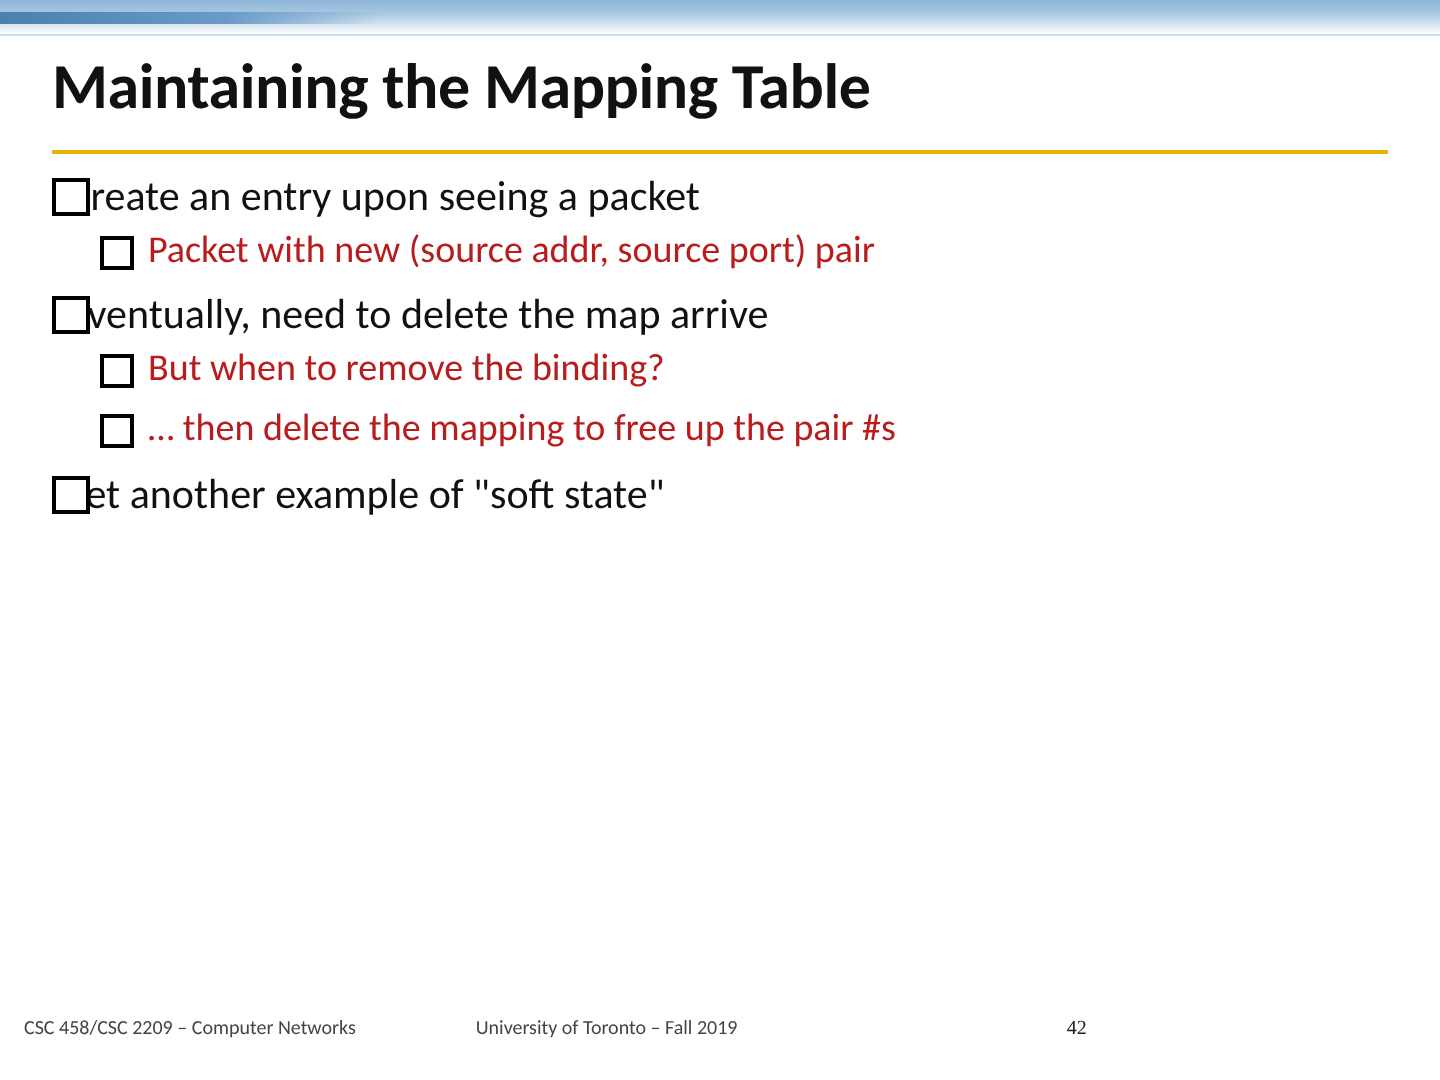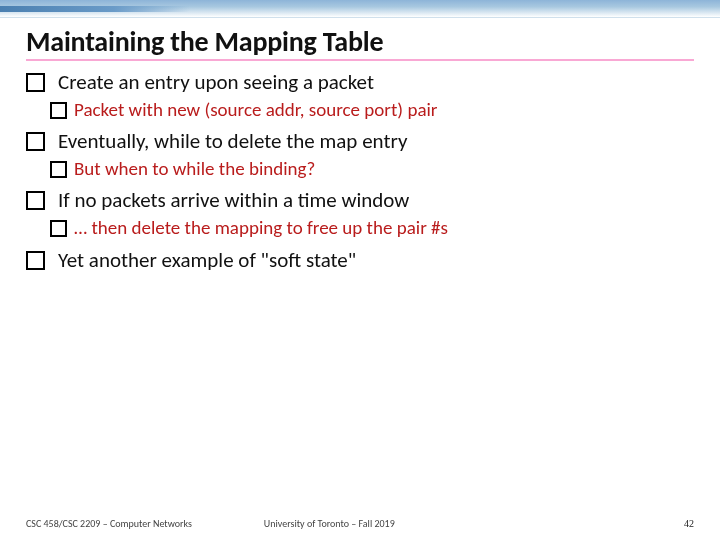--- a/index.html
+++ b/index.html
@@ -30,35 +30,35 @@
     border-radius: 0 3px 3px 0;
   }
   .slide {
     position: absolute;
     top: 18px;
     left: 0;
     width: 100%;
     padding: 6px 26px 0 26px;
   }
   .title {
-    font-size: 28px;
+    font-size: 32px;
     font-weight: 700;
     color: #111;
-    border-bottom: 2px solid #f9a8d4;
-    padding-bottom: 0;
+    border-bottom: 2px solid #eab308;
+    padding-bottom: 12px;
     margin-bottom: 8px;
     letter-spacing: -0.2px;
   }
   .bullets { list-style: none; }
   .lvl1 {
     font-size: 21px;
     color: #111;
     line-height: 1.28;
     margin: 4px 0 2px 0;
-    padding-left: 32px;
+    padding-left: 8px;
     position: relative;
   }
   .lvl1::before {
     content: "";
     position: absolute;
     left: 0;
     top: 4px;
     width: 15px;
     height: 15px;
     border: 2px solid #000;
@@ -77,46 +77,45 @@
     position: absolute;
     left: 24px;
     top: 4px;
     width: 13px;
     height: 13px;
     border: 2px solid #000;
     background: #fff;
   }
   .footer {
     position: absolute;
-    bottom: 10px;
+    bottom: 20px;
     left: 0;
     width: 100%;
-    padding: 0 26px;
+    padding: 0 12px;
     font-size: 10px;
     color: #444;
     display: flex;
     align-items: baseline;
   }
   .footer .f-left { flex: 0 0 auto; padding-right: 60px; }
-  .footer .f-center { flex: 0 0 auto; margin-left: 12px; }
-  .footer .f-right { flex: 1 1 auto; text-align: right; color: #222; font-family: Liberation Serif, serif; }
+  .footer .f-center { flex: 0 0 auto; }
+  .footer .f-right { flex: 1 1 auto; text-align: center; color: #222; font-family: Liberation Serif, serif; }
 </style>
 </head>
 <body>
 
 <div class="top-accent"></div>
 
 <div class="slide">
   <h1 class="title">Maintaining the Mapping Table</h1>
   <ul class="bullets">
     <li class="lvl1">Create an entry upon seeing a packet</li>
     <li class="lvl2">Packet with new (source addr, source port) pair</li>
-    <li class="lvl1">Eventually, while to delete the map entry</li>
-    <li class="lvl2">But when to while the binding?</li>
-    <li class="lvl1">If no packets arrive within a time window</li>
+    <li class="lvl1">Eventually, need to delete the map arrive</li>
+    <li class="lvl2">But when to remove the binding?</li>
     <li class="lvl2">… then delete the mapping to free up the pair #s</li>
     <li class="lvl1">Yet another example of "soft state"</li>
   </ul>
 </div>
 
 <div class="footer">
   <span class="f-left">CSC 458/CSC 2209 – Computer Networks</span>
   <span class="f-center">University of Toronto – Fall 2019</span>
   <span class="f-right">42</span>
 </div>

